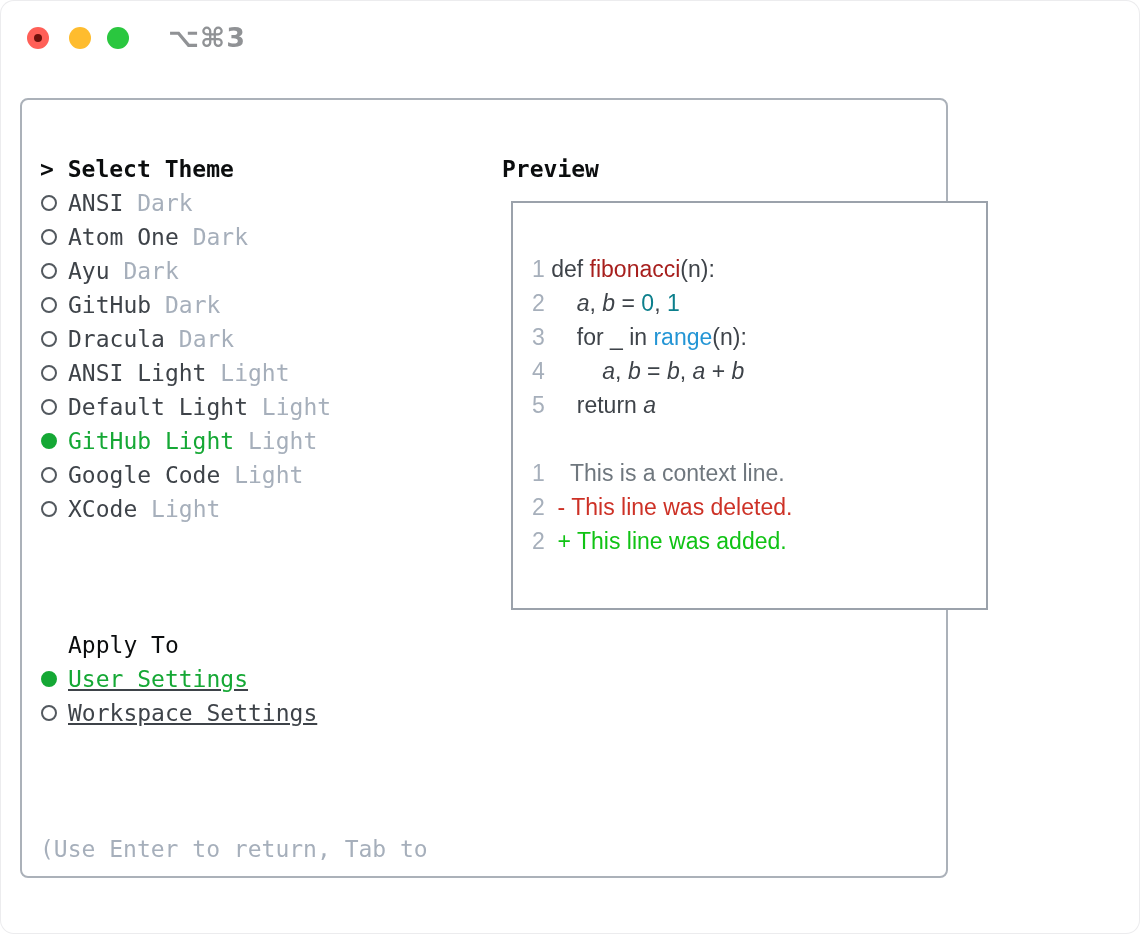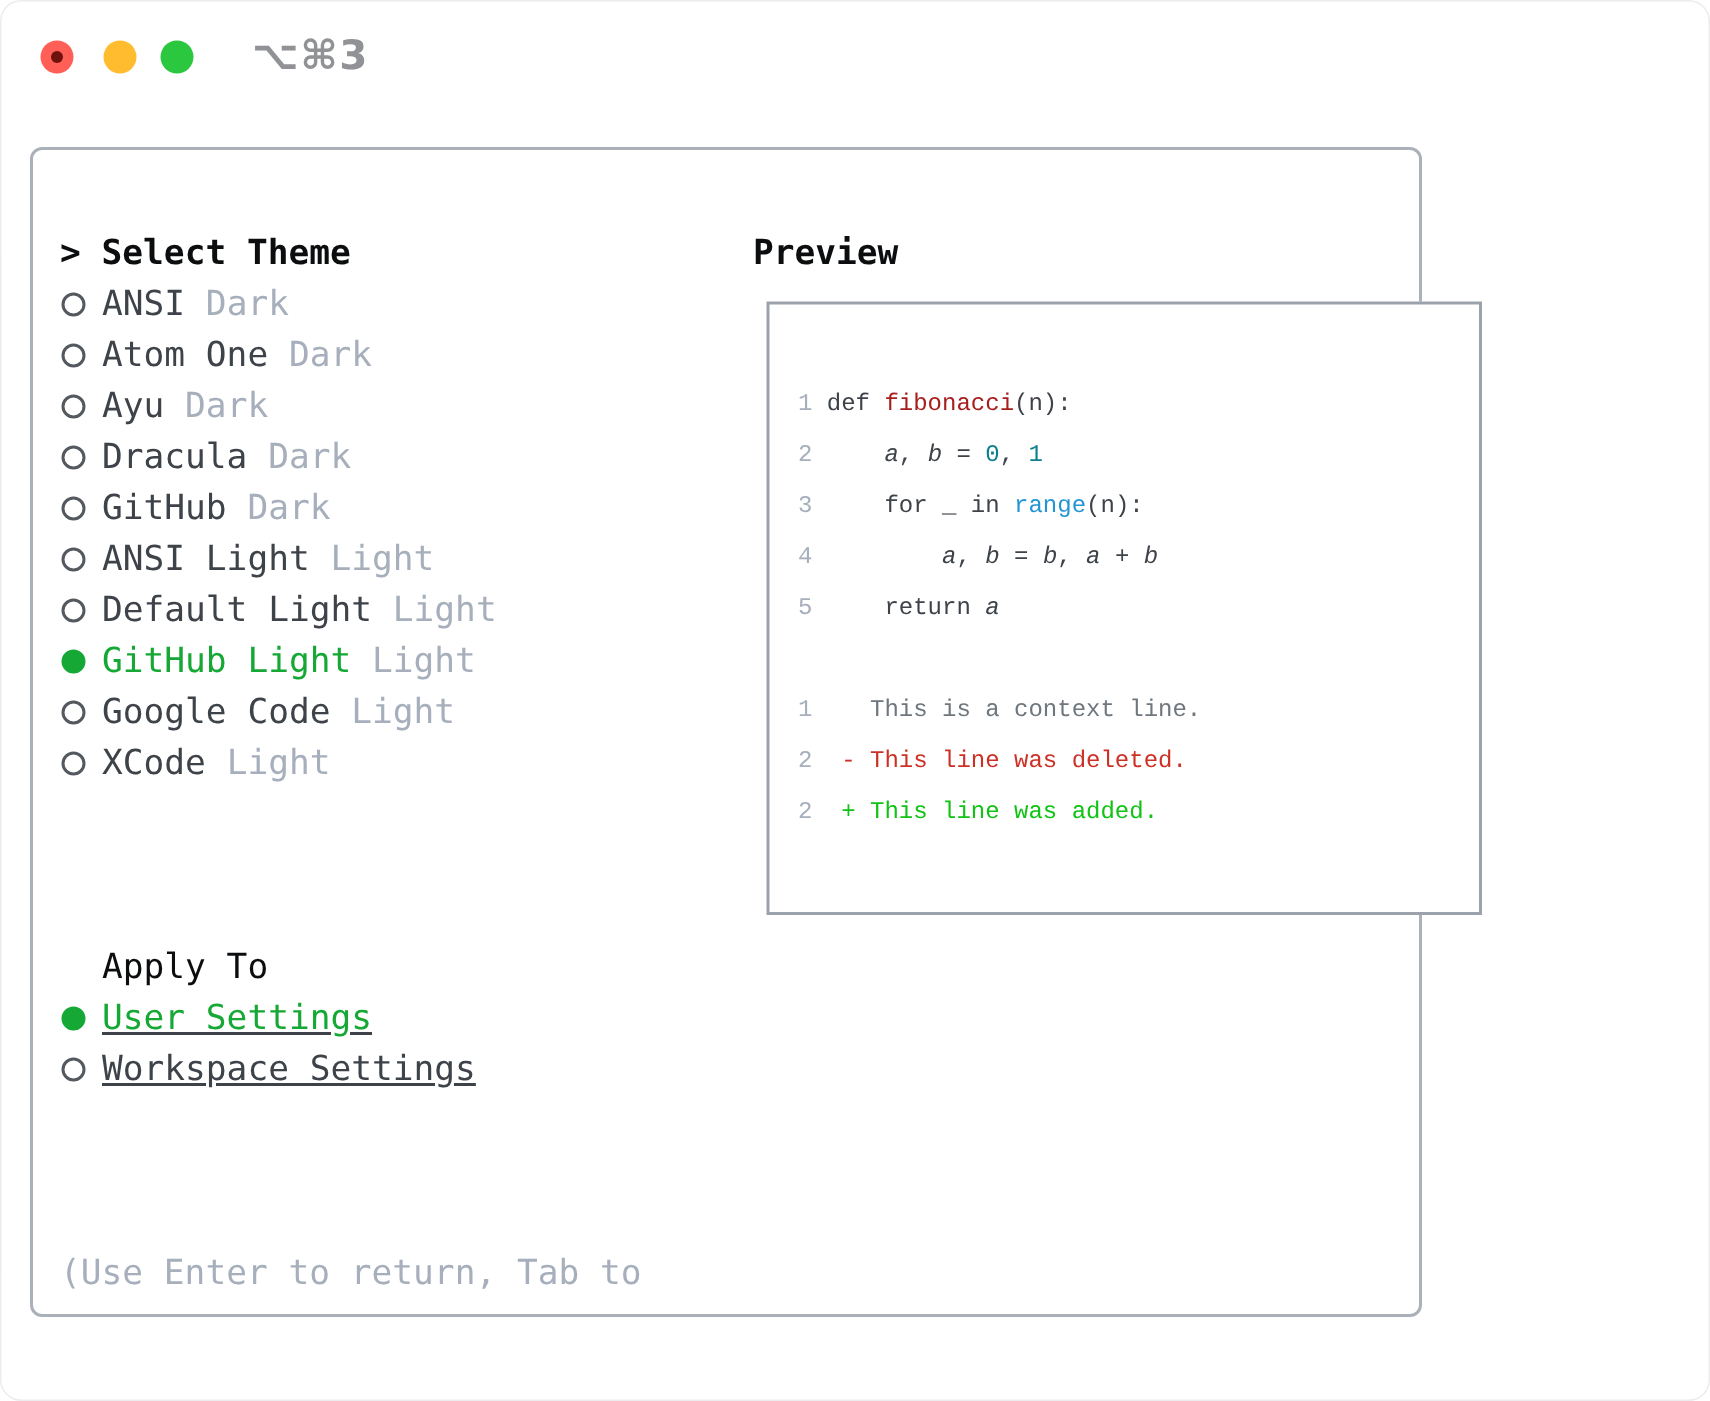--- a/index.html
+++ b/index.html
@@ -38,21 +38,21 @@
   .row .variant{color:var(--muted);}
   .apply-header{position:absolute;left:46px;top:528px;color:var(--black);white-space:pre;}
   .apply-list{position:absolute;left:18px;top:562px;text-decoration:underline;}
   .hint{position:absolute;left:18px;top:664px;color:var(--muted);white-space:pre;}
   
   .preview-header{position:absolute;left:480px;top:52px;font-weight:bold;color:var(--black);white-space:pre;text-align:center;}
   .preview-box{
     position:absolute;left:489px;top:101px;width:477px;height:409px;
     border:2px solid var(--box-border);box-sizing:border-box;background:#fff;
   }
-  .codepre{position:absolute;left:19px;top:49px;margin:0;font-family:Liberation Mono, monospace;font-size:16px;line-height:34px;white-space:pre;}
+  .codepre{position:absolute;left:19px;top:49px;margin:0;font-family:Liberation Sans, sans-serif;font-size:23px;line-height:34px;white-space:pre;}
   .seg-lineno{color:var(--muted);}
   .seg-plain{color:var(--dark-text);}
   .seg-func{color:var(--func-red);}
   .seg-num{color:var(--num-teal);}
   .seg-builtin{color:var(--builtin-blue);}
   .seg-var{color:var(--dark-text);font-style:italic;}
   .seg-ctx{color:var(--ctx-gray);}
   .seg-del{color:var(--del-red);}
   .seg-add{color:var(--add-green);}
 </style>
@@ -71,22 +71,22 @@
   </div>
 
   <div class="panel">
 
     <div class="list-header"><span>&gt; </span><span>Select Theme</span></div>
 
     <div class="theme-list" id="theme-list">
         <div class="row"><span class="radio"></span><span class="name">ANSI</span><span class="variant"> Dark</span></div>
         <div class="row"><span class="radio"></span><span class="name">Atom One</span><span class="variant"> Dark</span></div>
         <div class="row"><span class="radio"></span><span class="name">Ayu</span><span class="variant"> Dark</span></div>
+        <div class="row"><span class="radio"></span><span class="name">GitHub</span><span class="variant"> Dark</span></div>
         <div class="row"><span class="radio"></span><span class="name">Dracula</span><span class="variant"> Dark</span></div>
-        <div class="row"><span class="radio"></span><span class="name">GitHub</span><span class="variant"> Dark</span></div>
         <div class="row"><span class="radio"></span><span class="name">ANSI Light</span><span class="variant"> Light</span></div>
         <div class="row"><span class="radio"></span><span class="name">Default Light</span><span class="variant"> Light</span></div>
         <div class="row selected"><span class="radio"></span><span class="name">GitHub Light</span><span class="variant"> Light</span></div>
         <div class="row"><span class="radio"></span><span class="name">Google Code</span><span class="variant"> Light</span></div>
         <div class="row"><span class="radio"></span><span class="name">XCode</span><span class="variant"> Light</span></div>
       </div>
 
     <div class="apply-header">Apply To</div>
 
     <div class="apply-list" id="apply-list">

